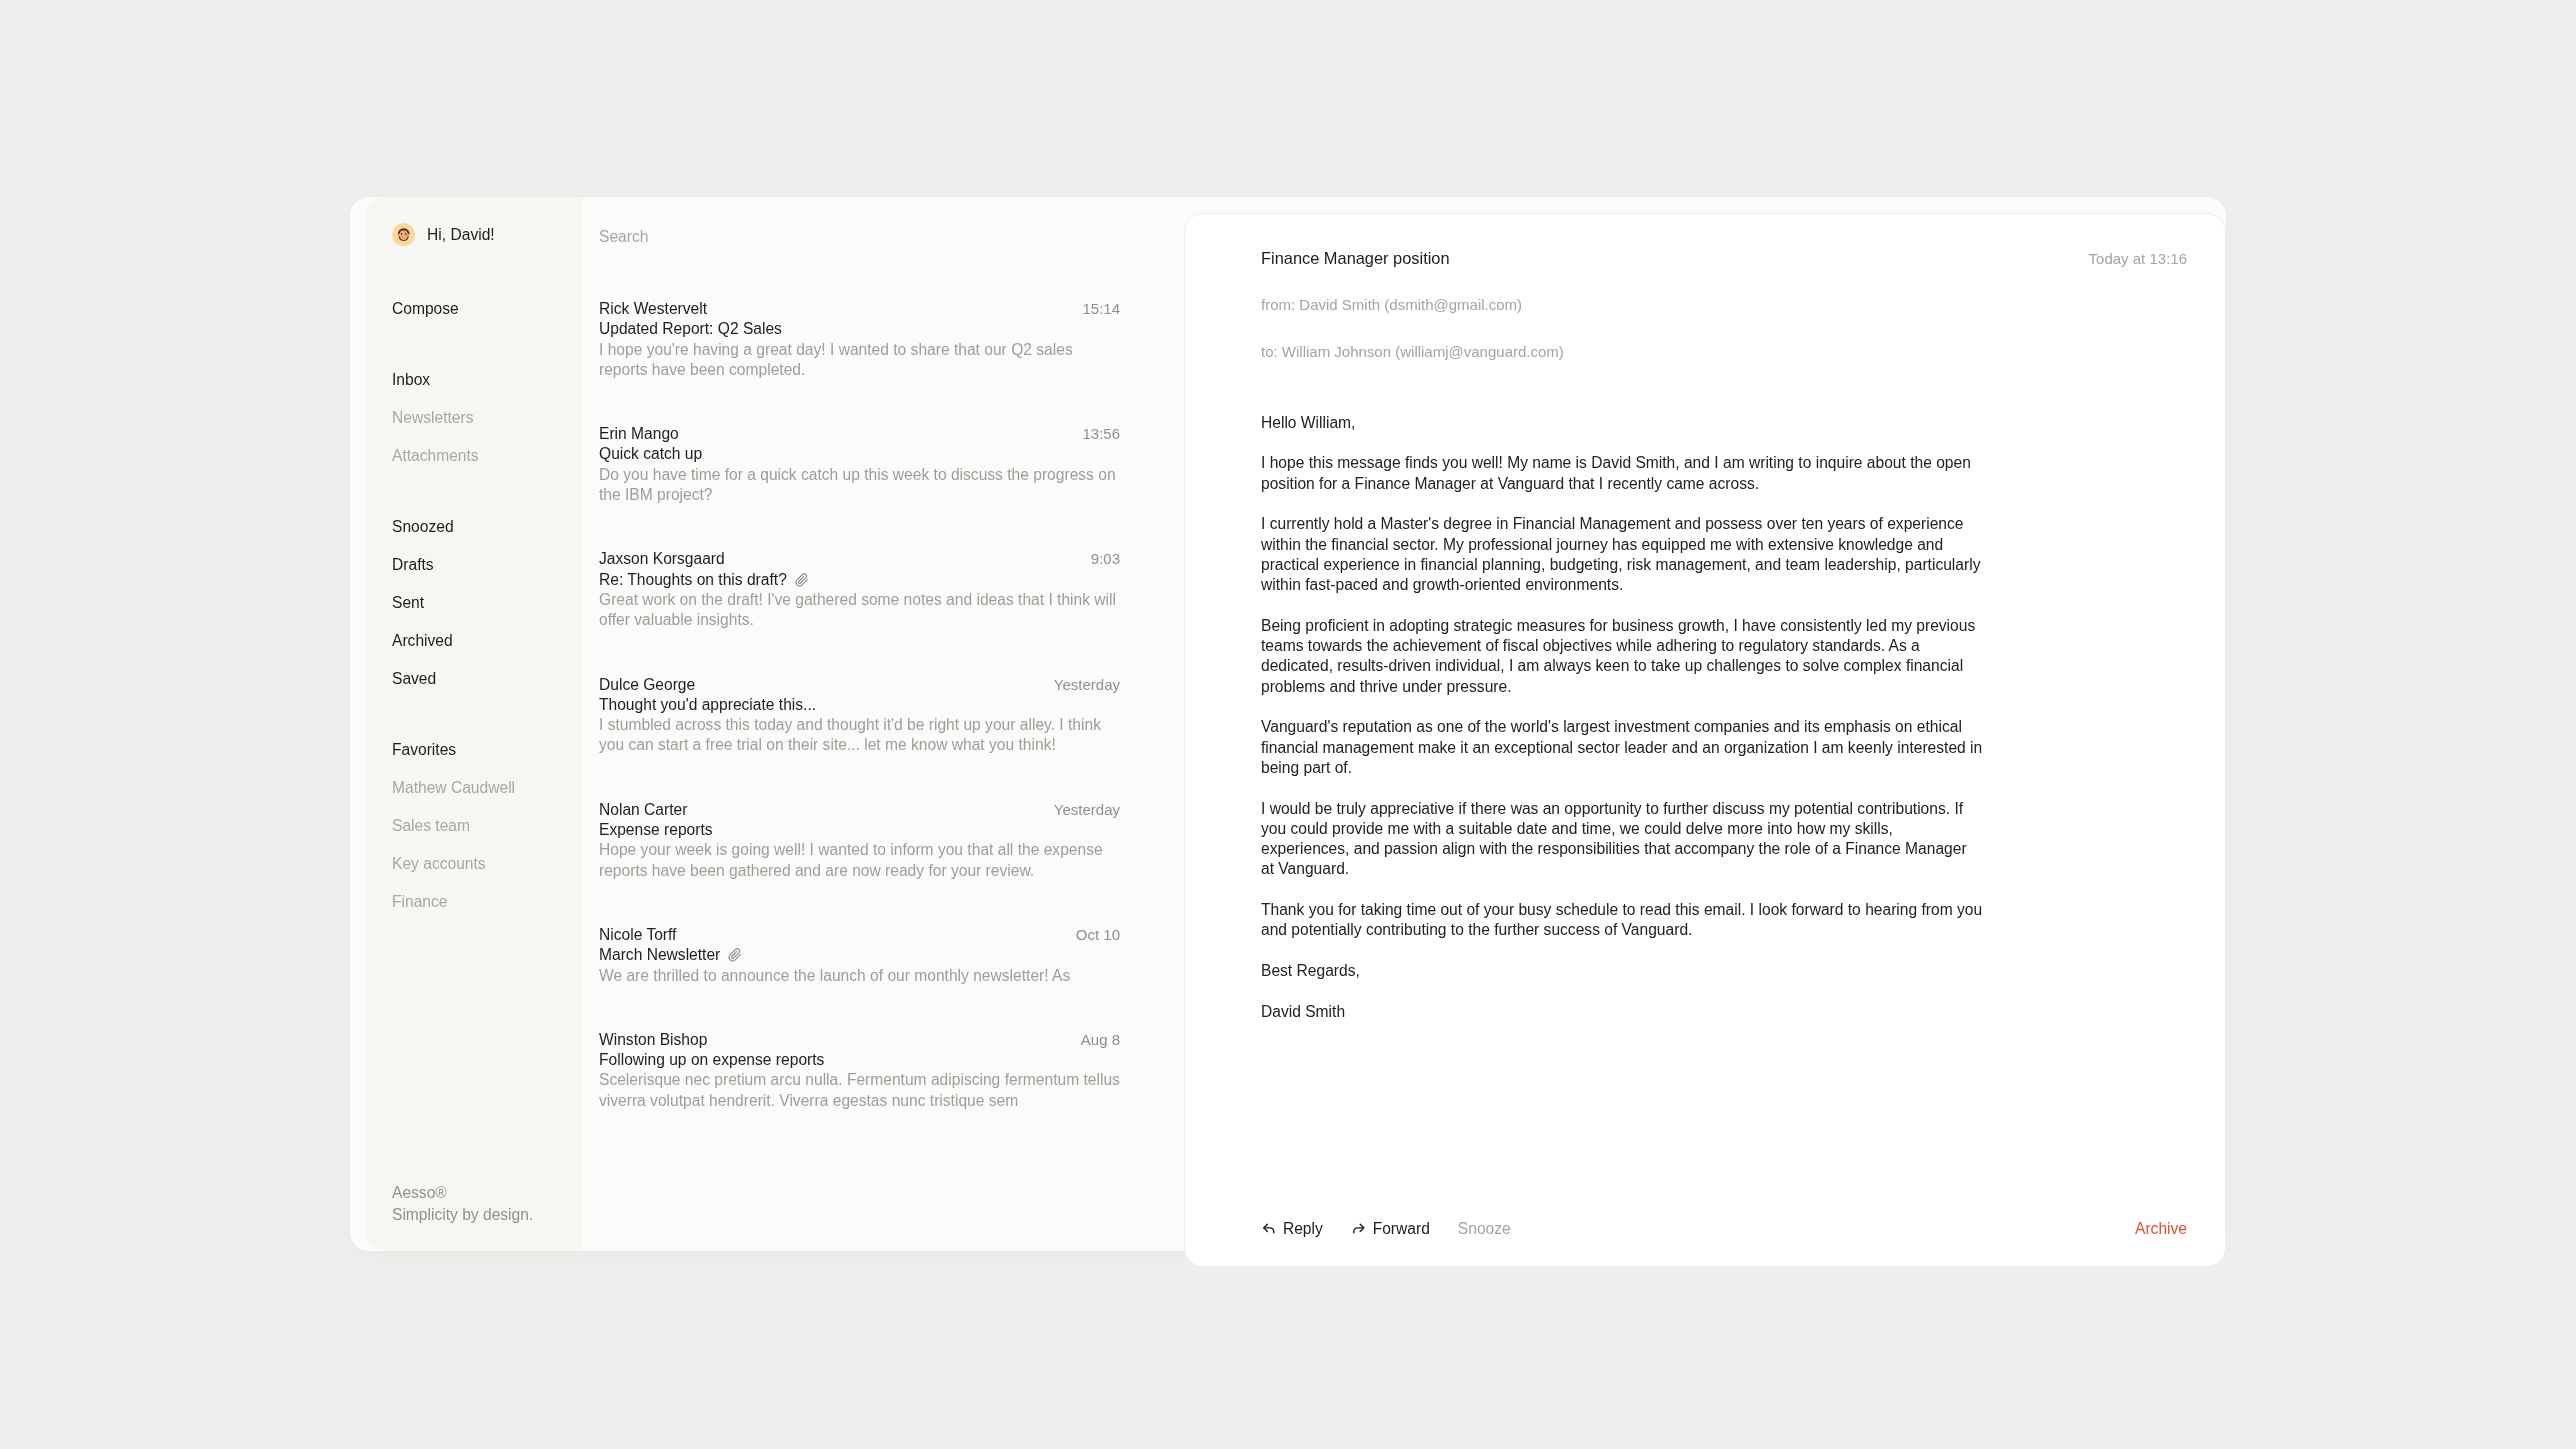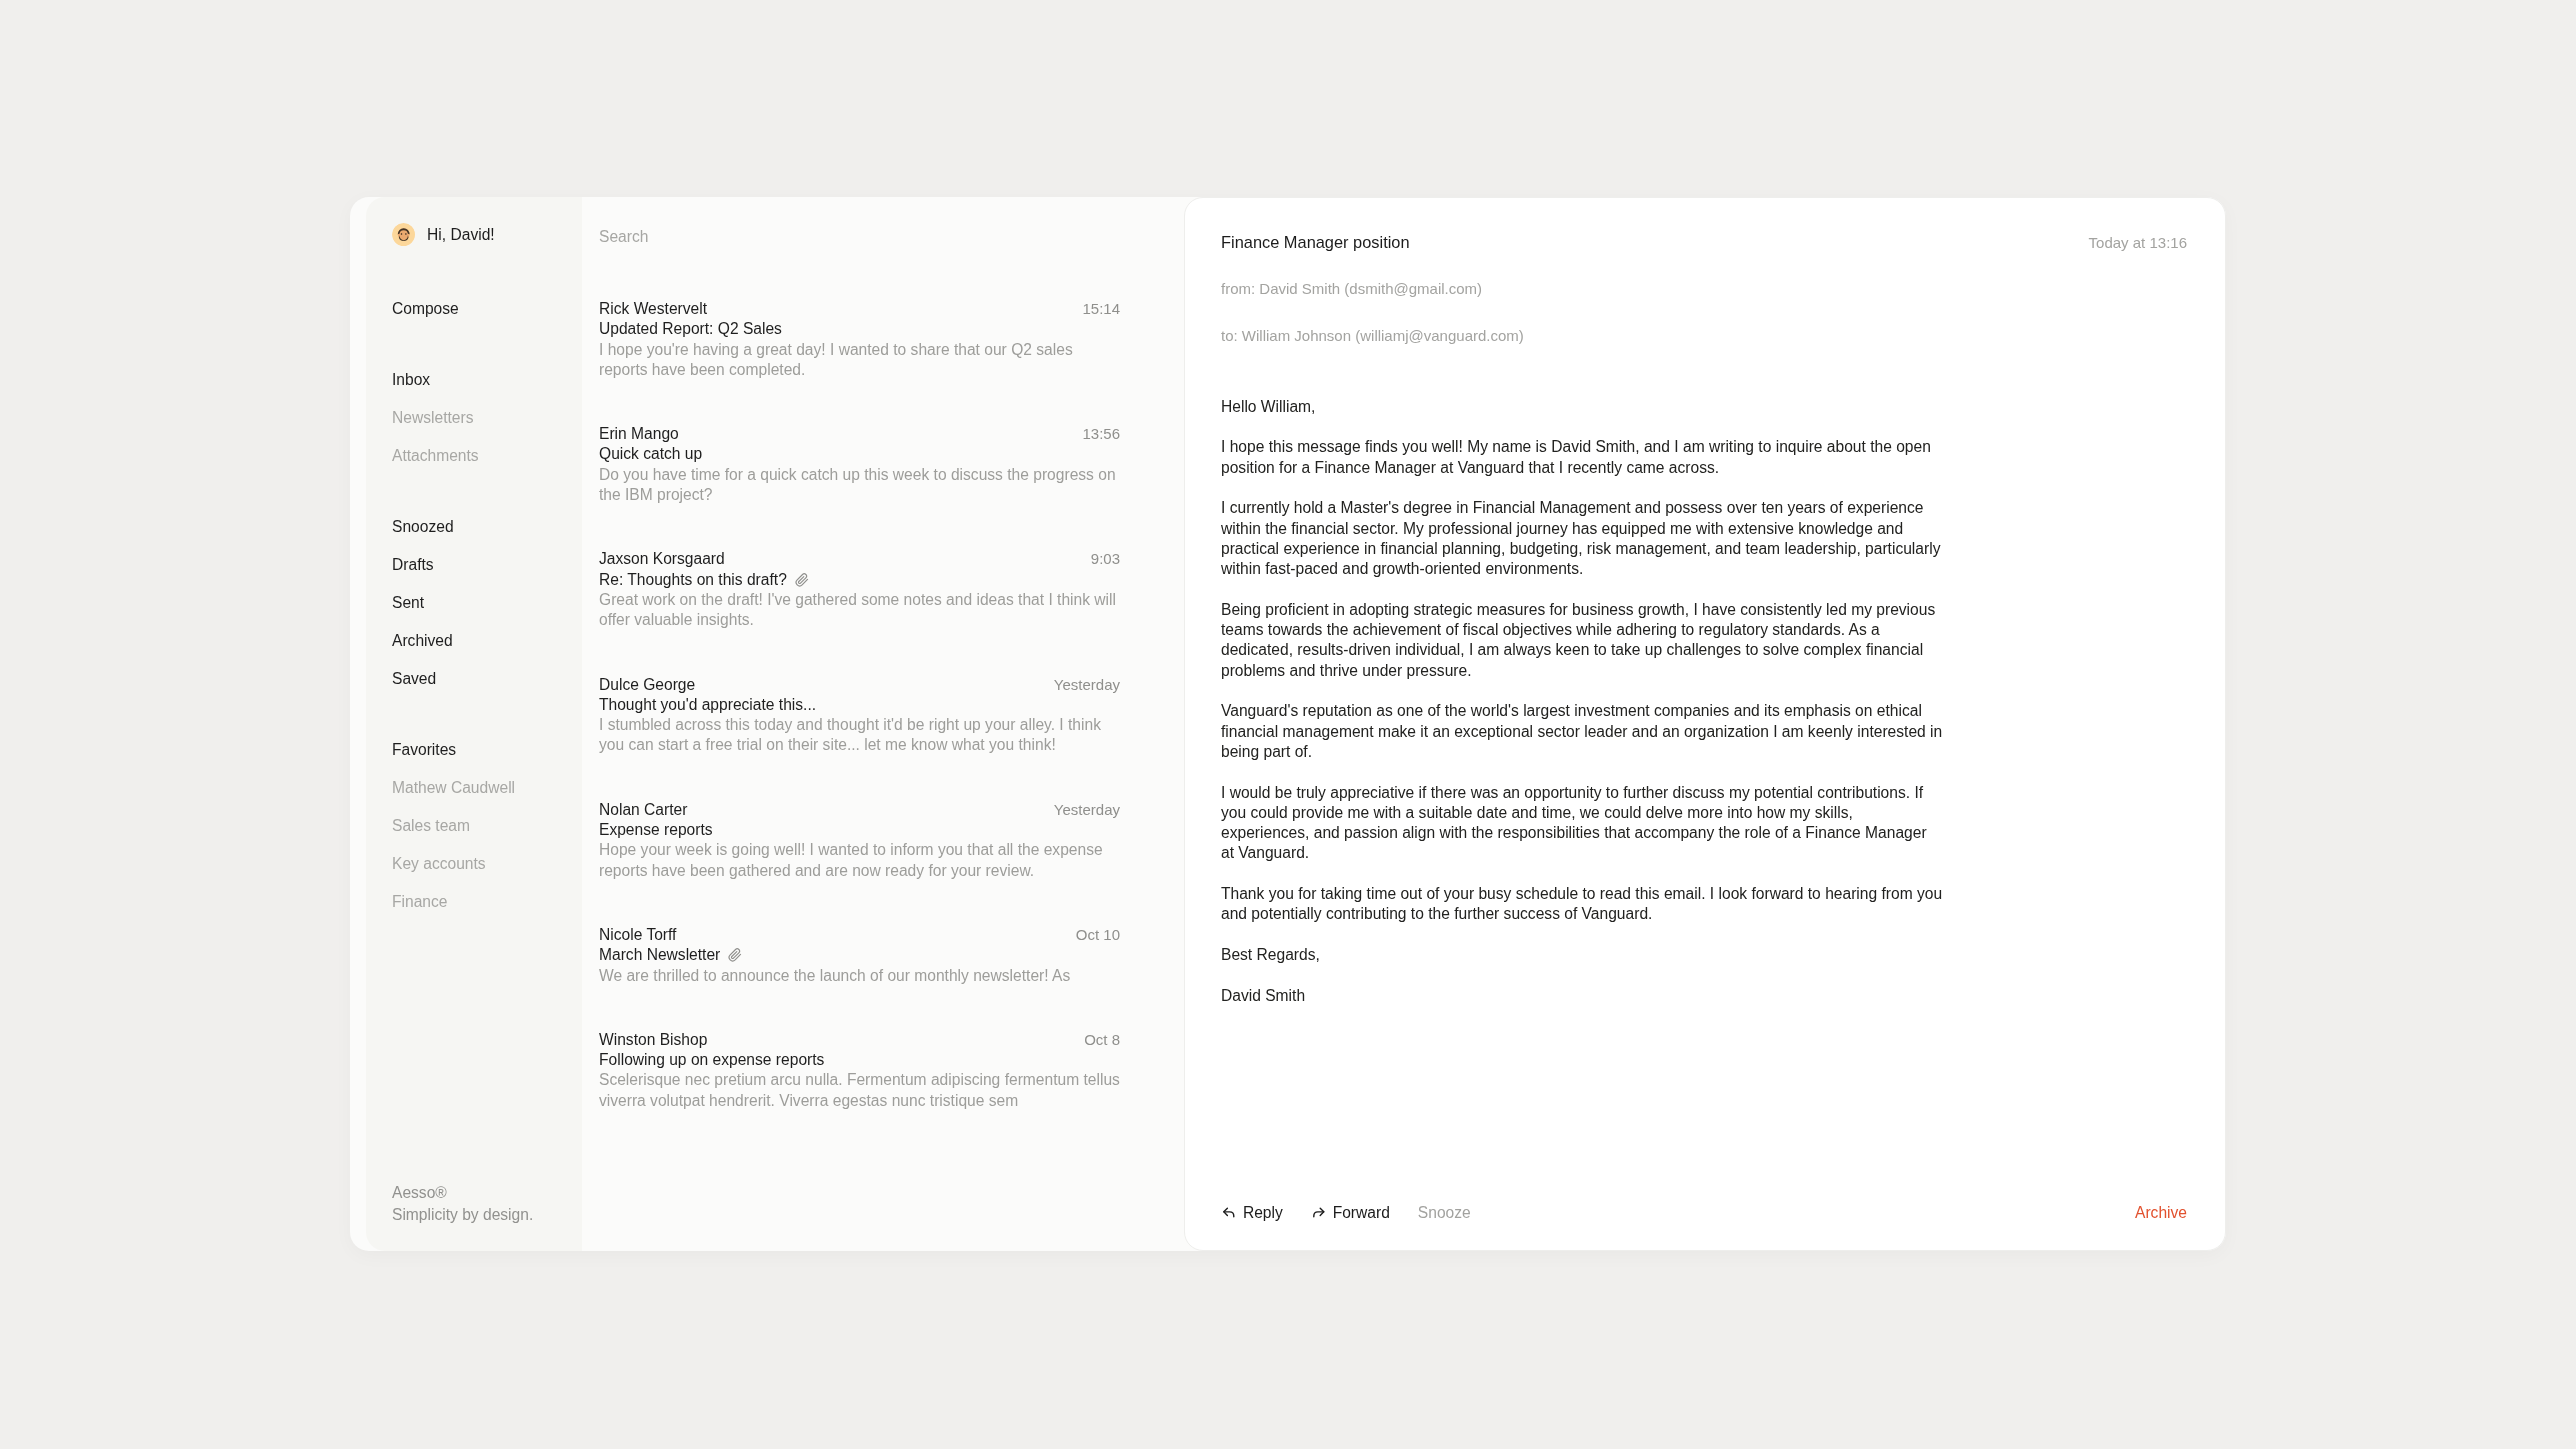--- a/index.html
+++ b/index.html
@@ -59,23 +59,24 @@
   .subject-row { display:flex; align-items:center; gap:7.8px; line-height:20.3px; }
   .subject { font-size:15.6px; color:#1e1e1e; }
   .clip { flex:0 0 auto; display:block; }
   .preview {
     font-size:15.6px; line-height:20.3px; color:#9d9d9a;
     max-height:41px; overflow:hidden;
   }
 
   
   .detail {
-    position:absolute; left:834px; top:0; width:1042px; height:1054px;
+    position:absolute; left:834px; top:16px; width:1042px; height:1054px;
     background:#ffffff; border-radius:19px;
     border:0.8px solid #eeeeec;
+    padding-left:40px;
   }
   .detail-inner { padding:34px 38px 0 36px; height:100%; position:relative; }
   .detail-header { display:flex; justify-content:space-between; align-items:baseline; line-height:20.3px; }
   .detail-subject { font-size:16.4px; color:#1c1c1c; }
   .detail-timestamp { font-size:15px; color:#a3a3a0; }
   .meta-line { font-size:15px; line-height:20.3px; color:#a3a3a0; margin-top:26px; }
   .body-text { margin-top:51px; max-width:722px; }
   .body-text p { font-size:15.6px; line-height:20.3px; color:#222220; }
   .body-text p + p { margin-top:20.3px; }
 
@@ -211,21 +212,21 @@
             <svg class="clip" width="14" height="14" viewBox="0 0 24 24" fill="none" stroke="#8f8f8c" stroke-width="2" stroke-linecap="round" stroke-linejoin="round">
               <path d="M21.44 11.05l-9.19 9.19a6 6 0 0 1-8.49-8.49l9.19-9.19a4 4 0 0 1 5.66 5.66l-9.2 9.19a2 2 0 0 1-2.83-2.83l8.49-8.48"></path>
             </svg>
           </div>
           <p class="preview">We are thrilled to announce the launch of our monthly newsletter! As</p>
         </article>
 
         <article class="email-item">
           <div class="email-row1">
             <span class="sender">Winston Bishop</span>
-            <span class="time">Oct 8</span>
+            <span class="time">Aug 8</span>
           </div>
           <div class="subject-row">
             <span class="subject">Following up on expense reports</span>
           </div>
           <p class="preview">Scelerisque nec pretium arcu nulla. Fermentum adipiscing fermentum tellus viverra volutpat hendrerit. Viverra egestas nunc tristique sem</p>
         </article>
 
       </div>
     </section>
 

